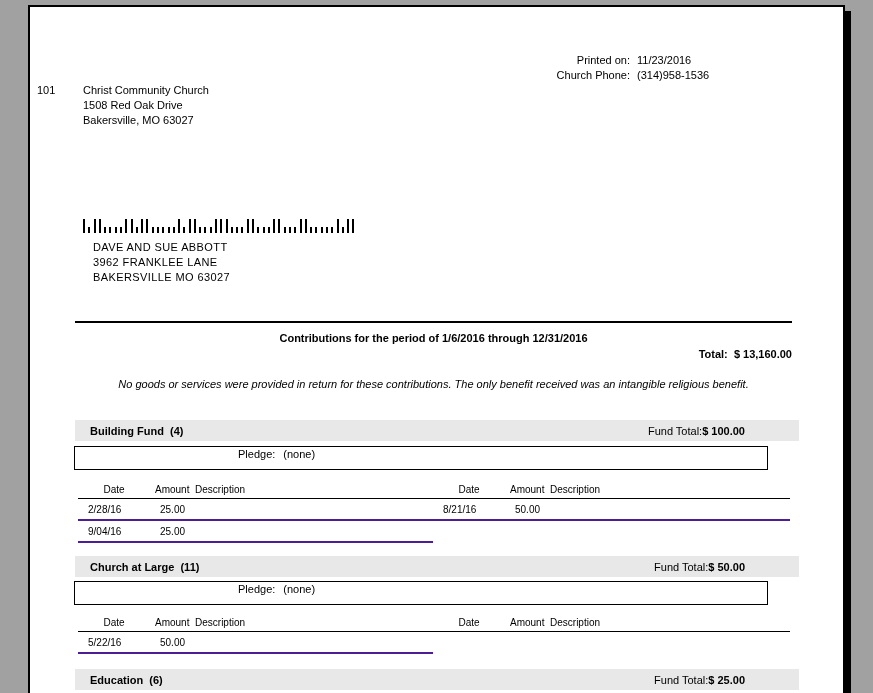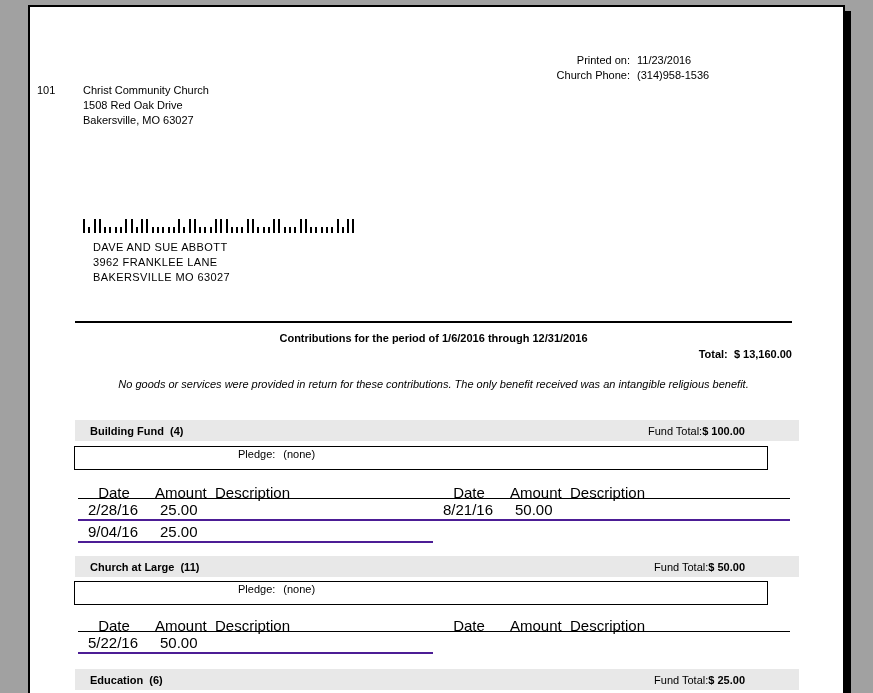--- a/index.html
+++ b/index.html
@@ -55,21 +55,21 @@
   .band .fund-total-group { margin-left:auto; margin-right:54px; display:flex; }
   .band .fund-total-value { white-space:pre; }
 
   .pledge-box {
     left:44px; width:692px; height:22px;
     border:1px solid #000; display:flex; align-items:flex-start;
   }
   .pledge-box .pl { padding-left:163px; }
   .pledge-box .pv { margin-left:8px; }
 
-  .mini-table { width:357px; font-size:15px; }
+  .mini-table { width:357px; font-size:10px; }
   .mini-table.lt { left:48px; width:355px; }
   .mini-table.rt { left:403px; }
   .thead { display:flex; height:14px; border-bottom:1px solid #000; }
   .h-date { width:72px; text-align:center; white-space:pre; }
   .h-amtdesc { padding-left:5px; white-space:pre;text-align:right; }
   .trow { display:flex; height:20px; align-items:center; border-bottom:2px solid #4c1d95; }
   .c-date { width:72px; padding-left:10px; box-sizing:border-box; }
   .c-amt { padding-left:10px; }
 
   .f1-band { top:413px; }

